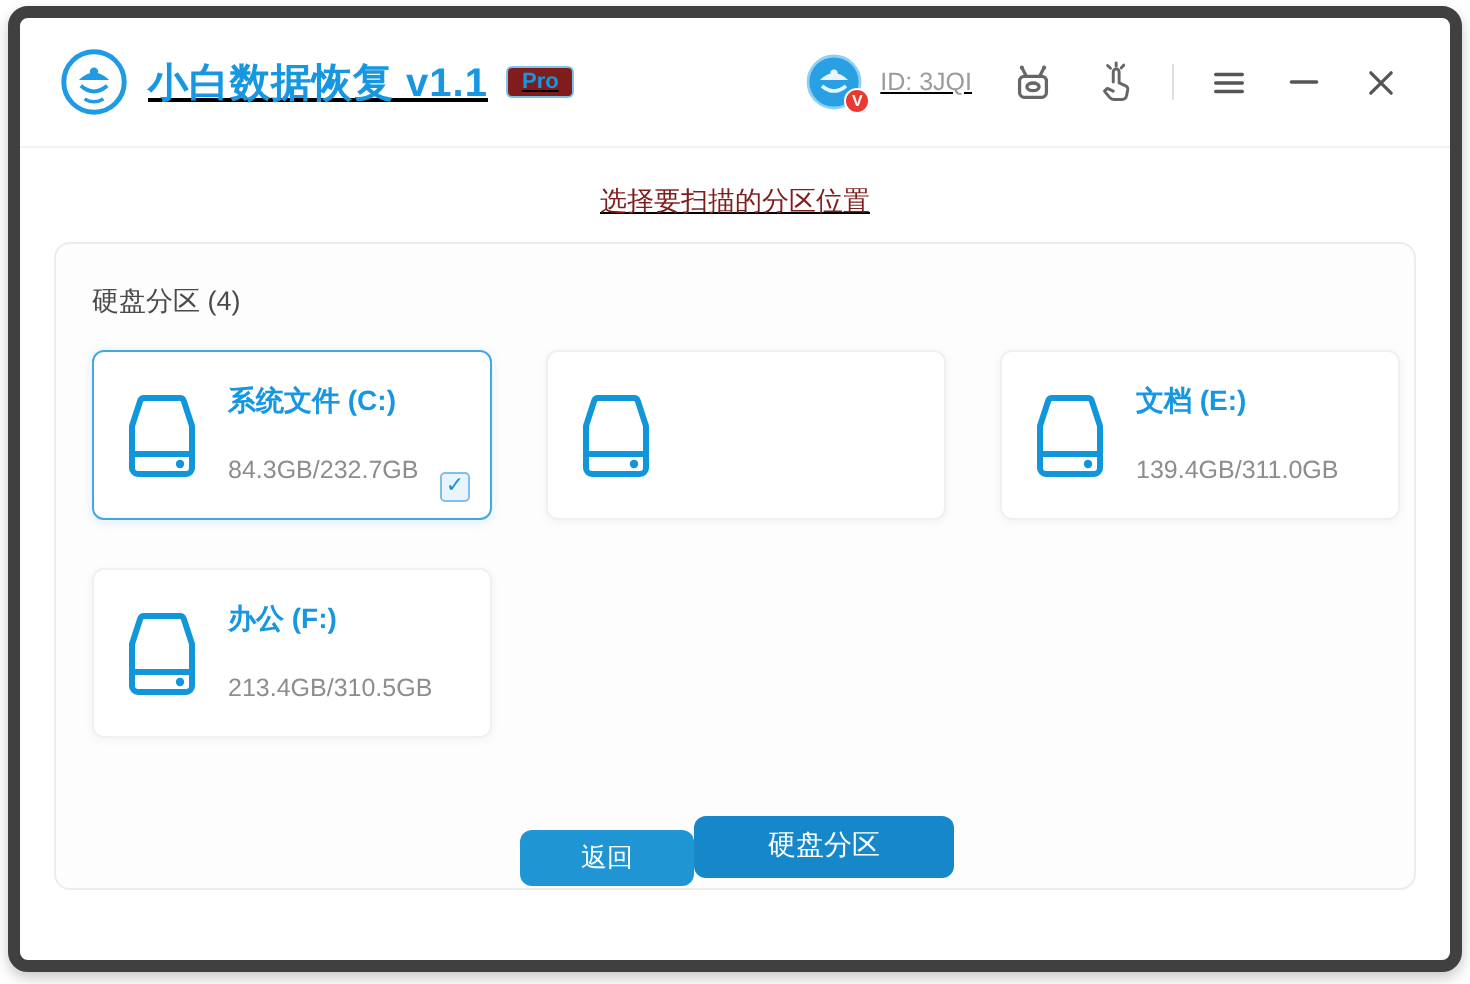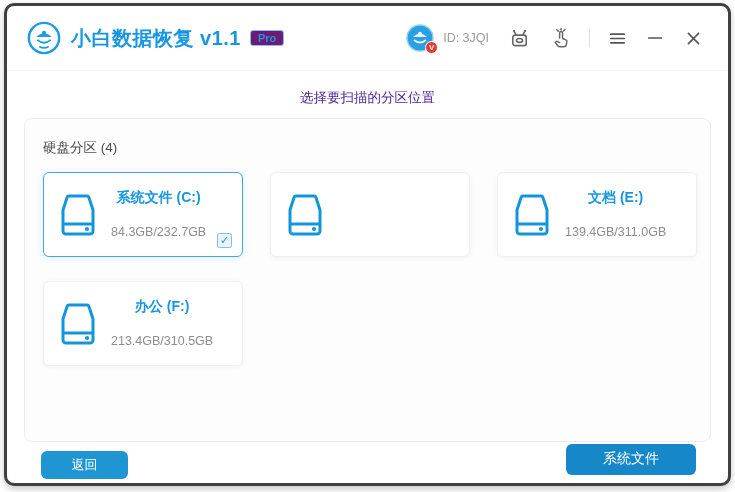--- a/index.html
+++ b/index.html
@@ -1,73 +1,74 @@
 <!DOCTYPE html>
 <html><head>
 <meta charset="utf-8">
 <style>
   * { margin:0; padding:0; box-sizing:border-box; }
   html,body { width:735px; height:492px; background:#fff; font-family:"Liberation Sans","DejaVu Sans",sans-serif; overflow:hidden; }
   .window {
     position:absolute; left:4px; top:3px; width:727px; height:483px;
-    background:#fff; border:3px solid #404040; border-radius:10px;
+    background:#fff; border:6px solid #404040; border-radius:10px;
     box-shadow:0 3px 7px rgba(0,0,0,.22);
+    text-decoration:underline;
   }
   
   .header {
     height:65px; display:flex; align-items:center;
     padding:0 24px 0 20px; border-bottom:1px solid #f1f1f1;
   }
   .logo { width:34px; height:34px; flex:0 0 auto; }
   .app-title { margin-left:10px; font-size:20px; font-weight:bold; color:#1797e1; letter-spacing:.5px; }
   .pro-badge {
     margin-left:9px; font-size:11px; color:#1797e1; border:1px solid #7cc4ec;
-    border-radius:3px; padding:1px 7px; background:#701a75; font-weight:bold;
+    border-radius:3px; padding:1px 7px; background:#7f1d1d; font-weight:bold;
   }
   .header-right { margin-left:auto; display:flex; align-items:center; }
   .avatar-wrap { position:relative; width:28px; height:28px; }
   .v-badge {
     position:absolute; right:-4px; bottom:-2px; width:13px; height:13px; border-radius:50%;
     background:#e83a30; color:#fff; font-size:8px; font-weight:bold;
     display:flex; align-items:center; justify-content:center; border:1px solid #fff;
   }
   .uid { margin-left:9px; font-size:12.5px; color:#9b9b9b; }
   .hicon { margin-left:18px; width:24px; height:24px; display:flex; align-items:center; justify-content:center; cursor:pointer; }
   .vsep { margin-left:16px; width:1px; height:18px; background:#e0e0e0; }
   .winbtn { margin-left:16px; width:22px; height:22px; display:flex; align-items:center; justify-content:center; color:#555; font-size:16px; cursor:pointer; }
   
-  .subtitle { margin-top:18px; text-align:center; font-size:13.5px; color:#4c1d95; }
+  .subtitle { margin-top:18px; text-align:center; font-size:13.5px; color:#7f1d1d; }
   
   .panel {
     position:absolute; left:17px; right:17px; top:112px; height:324px;
     border:1px solid #ececec; border-radius:8px; background:#fdfdfd;
     padding:20px 18px 0 18px;
   }
   .panel-label { font-size:13.5px; color:#4a4a4a; }
   .cards { margin-top:15px; display:grid; grid-template-columns:repeat(3,200px); column-gap:27px; row-gap:24px; }
   .card {
     position:relative; width:200px; height:85px; background:#fff;
     border:1px solid #f0f0f0; border-radius:6px;
     box-shadow:0 1px 5px rgba(0,0,0,.05);
     display:flex; align-items:center; padding:0 12px 0 14px; cursor:pointer;
   }
   .card.selected { border:1px solid #45a7e2; box-shadow:0 1px 6px rgba(40,150,220,.15); }
   .hdd { width:40px; height:46px; flex:0 0 auto; }
   .card-text { margin-left:13px; padding-bottom:2px; }
-  .card-name { font-size:14px; font-weight:bold; color:#1797e1;text-align:center; }
+  .card-name { font-size:14px; font-weight:bold; color:#1797e1; }
   .card-size { margin-top:18px; font-size:12.5px; color:#8d8d8d; }
   .checkbox {
     position:absolute; right:10px; bottom:8px; width:15px; height:15px;
     border:1px solid #7dc0e8; border-radius:2.5px; background:#e9f5fd;
     color:#1b8fd0; font-size:11px; line-height:13px; text-align:center; font-weight:bold;
   }
   
   .footer {
-    position:absolute; left:0; right:0; top:424px; height:58px;
-    display:flex; align-items:center; justify-content:space-between;
+    position:absolute; left:0; right:0; top:385px; height:58px;
+    display:flex; align-items:center; justify-content:center;
     padding:0 32px 0 34px;
   }
   .btn { border:none; color:#fff; border-radius:6px; cursor:pointer; font-family:inherit; }
   .btn-back { width:87px; height:28px; font-size:13px; background:#1f95d3; margin-top:12px; }
   .btn-start { width:130px; height:31px; font-size:14px; background:#1688c9; }
 </style>
 </head>
 <body>
 
 <div class="window">
@@ -181,16 +182,16 @@
           <div class="card-name">办公 (F:)</div>
           <div class="card-size">213.4GB/310.5GB</div>
         </div>
       </div>
 
     </div>
   </div>
 
   <div class="footer">
     <button class="btn btn-back">返回</button>
-    <button class="btn btn-start">系统文件</button>
+    <button class="btn btn-start">硬盘分区</button>
   </div>
 
 </div>
 
 </body></html>

